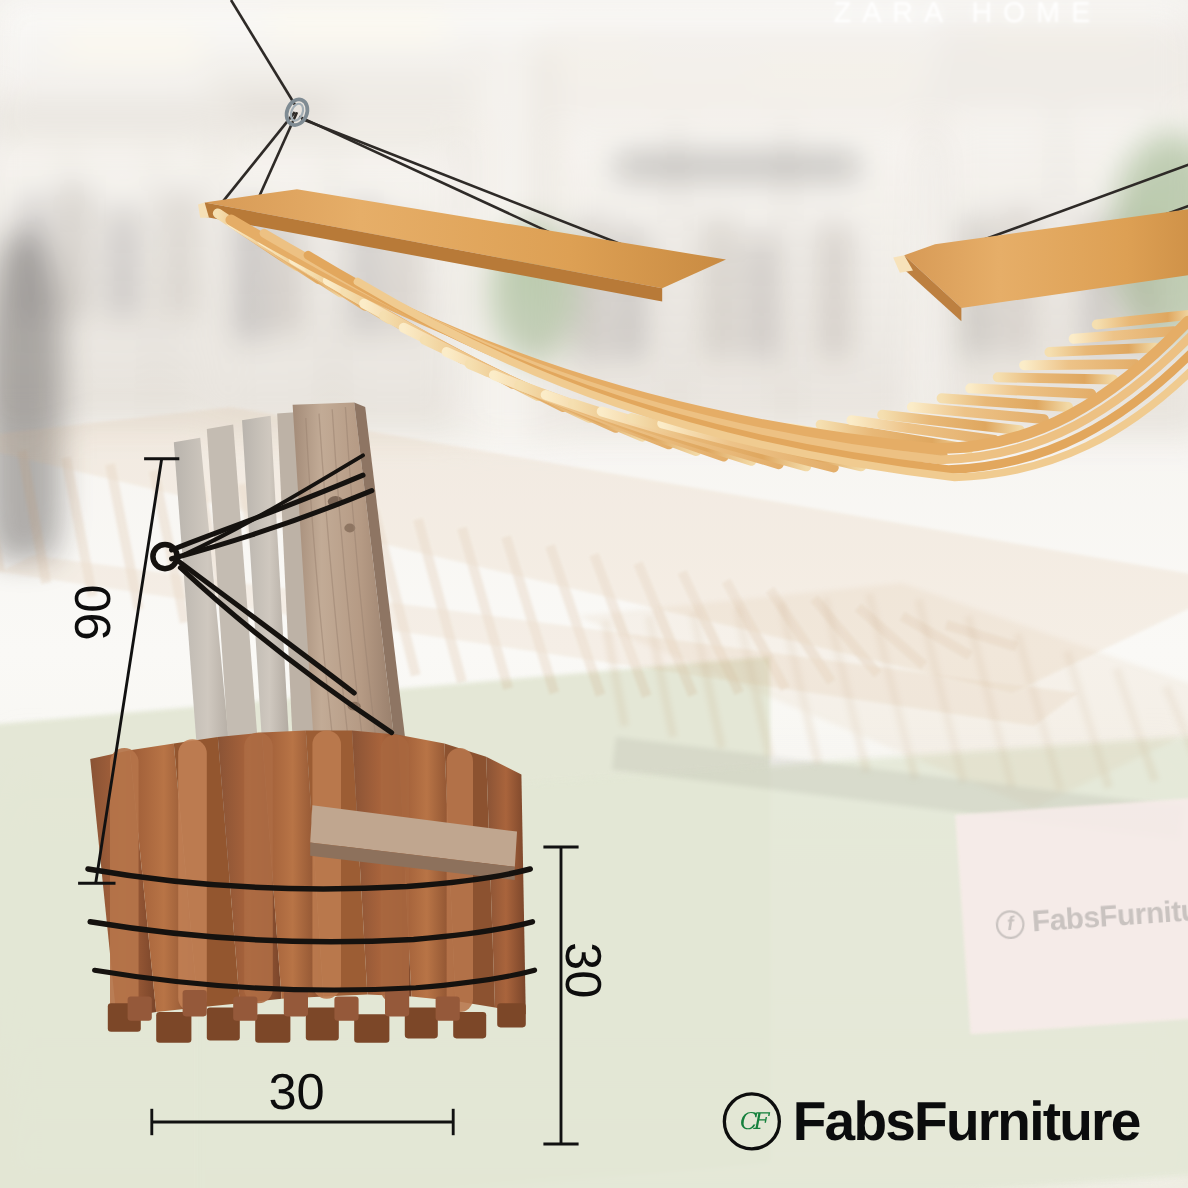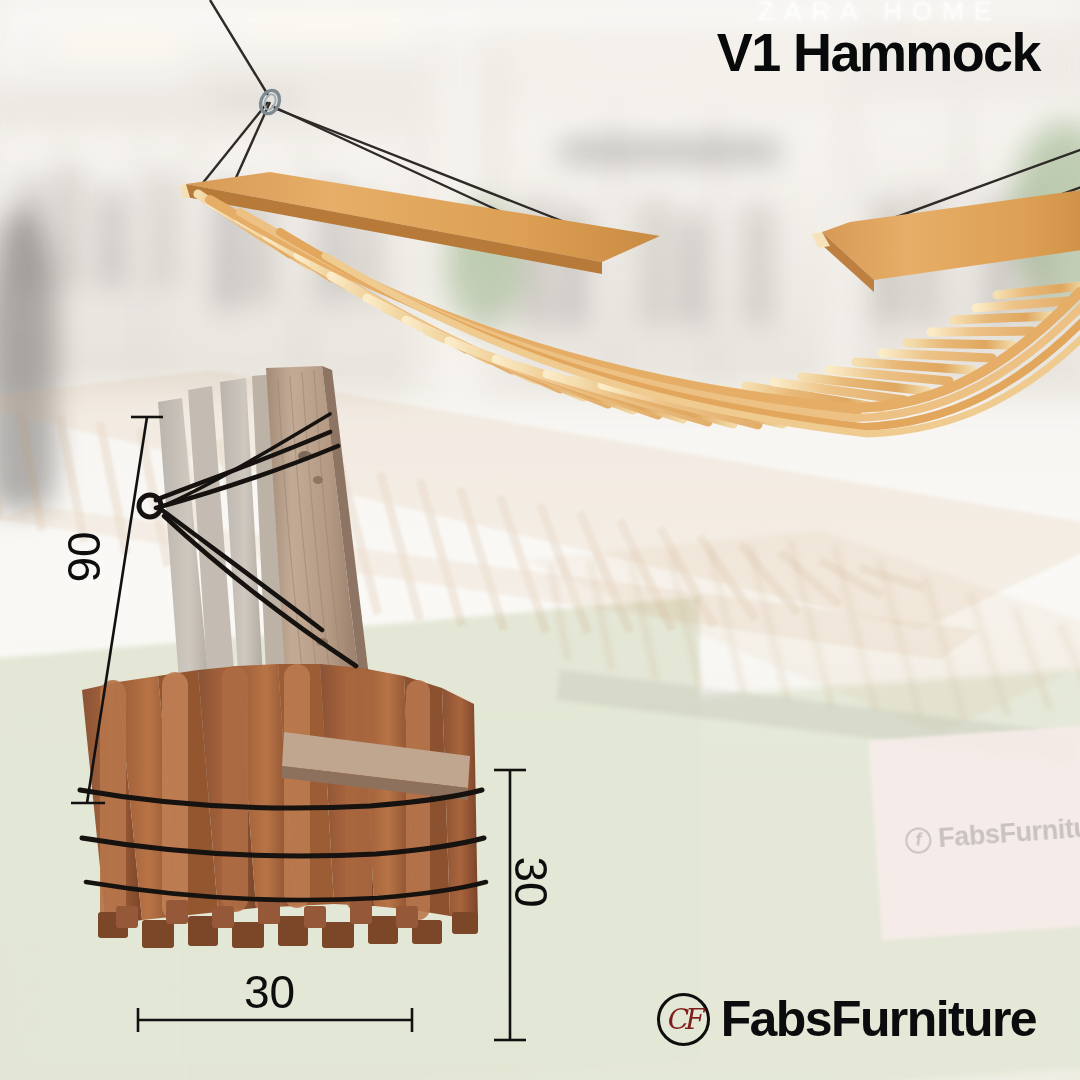--- a/index.html
+++ b/index.html
@@ -77,21 +77,21 @@
   #title { position:absolute; right:40px; top:21px;
     font-size:54px; font-weight:700; color:#08090a; letter-spacing:-1.6px;
     white-space:nowrap; font-family:"Liberation Sans", sans-serif; }
 
   #logo { position:absolute; right:44px; bottom:32px;
     display:flex; align-items:center; gap:11px; }
   #logo-mark { width:53px; height:53px; border:3.4px solid #0d0d0d; border-radius:50%;
     position:relative; flex:0 0 auto; }
   #logo-mark .cf { position:absolute; inset:0; display:flex; align-items:center;
     justify-content:center; font-family:"DejaVu Serif", serif; font-style:italic;
-    font-size:28px; color:#7f1d1d; letter-spacing:-4px; padding-left:2px; }
+    font-size:21px; color:#15803d; letter-spacing:-4px; padding-left:2px; }
   #logo-text { font-size:50px; font-weight:700; color:#0b0c0d; letter-spacing:-1.6px;
     white-space:nowrap; }
 </style>
 </head>
 <body>
 
 <div id="stage">
 
   <div class="bg-base"></div>
 
@@ -466,21 +466,20 @@
 
   <div>
     <svg width="300" height="40" viewBox="0 0 300 40" style="position:absolute;left:130px;top:1000px;overflow:visible;">
       <line x1="8" y1="20" x2="282" y2="20" stroke="#111" stroke-width="2.6"></line>
       <line x1="8" y1="8" x2="8" y2="32" stroke="#111" stroke-width="2.6"></line>
       <line x1="282" y1="8" x2="282" y2="32" stroke="#111" stroke-width="2.6"></line>
     </svg>
     <div class="dim-label" style="left:244px; top:965px; font-size:46px;">30</div>
   </div>
 
-  <div id="title">V1 Hammock</div>
 
   <div id="logo">
     <div id="logo-mark">
       <span class="cf">CF</span>
     </div>
     <div id="logo-text">FabsFurniture</div>
   </div>
 
 </div>
 

